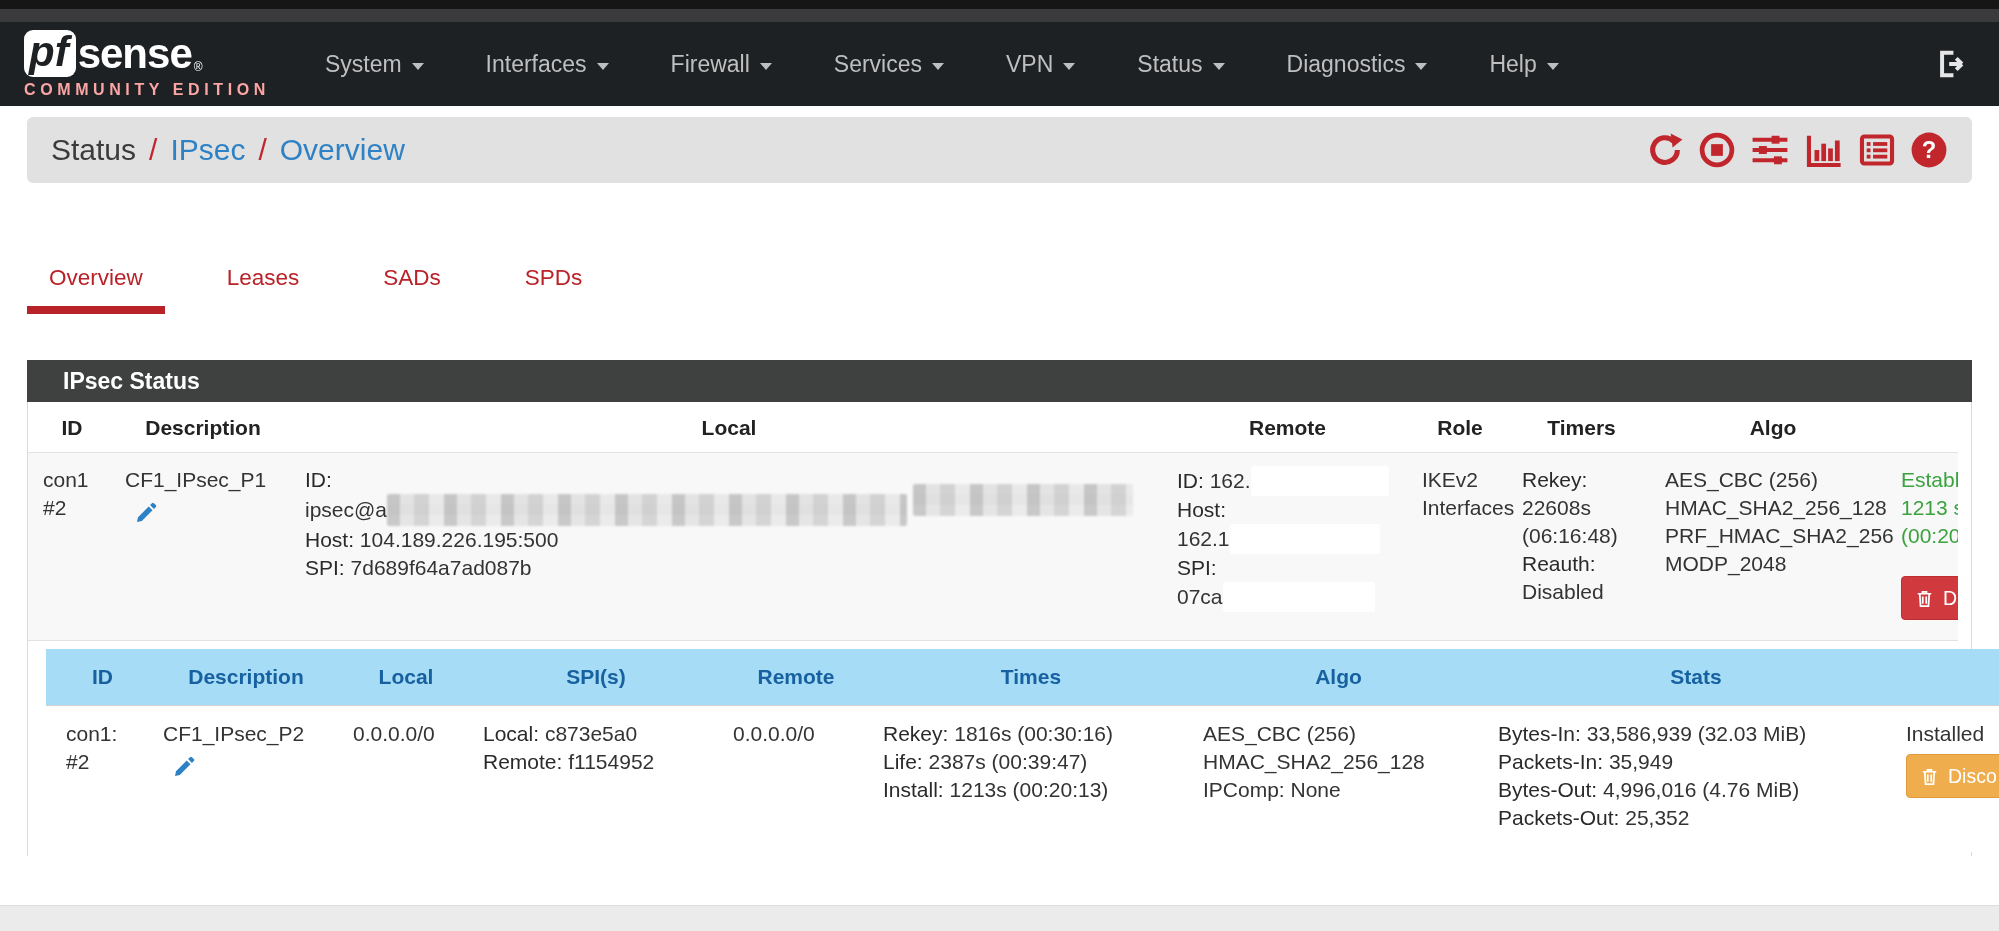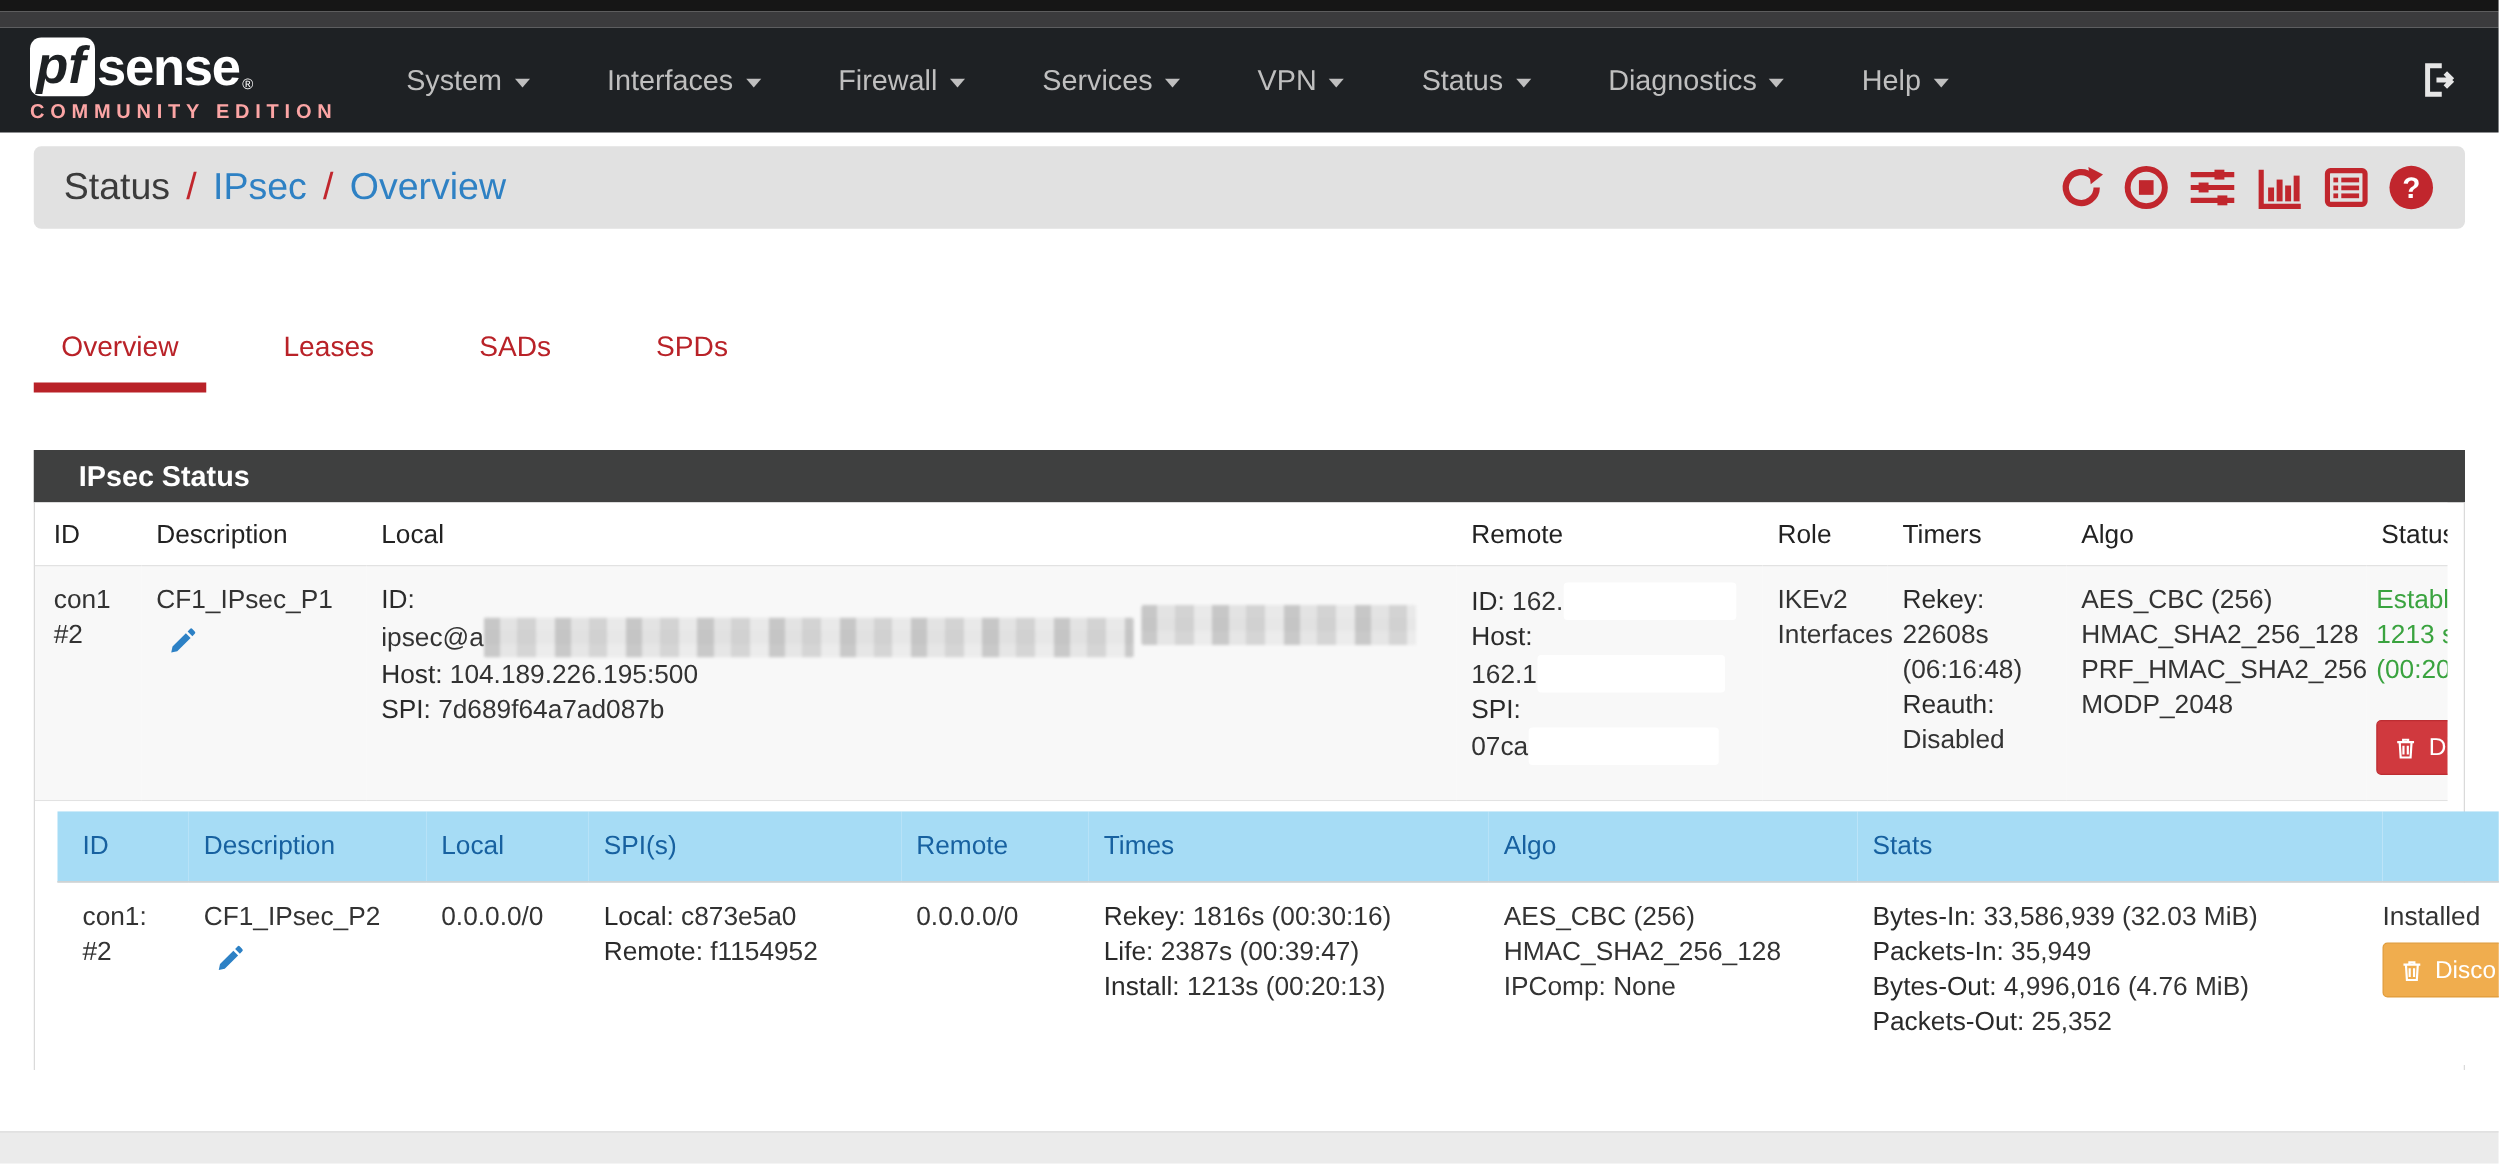--- a/index.html
+++ b/index.html
@@ -54,21 +54,21 @@
   
   .content { margin:46px 0 0 27px; width:1945px; }
   .panel-head {
     background:#3f4040; color:#fff; font-weight:bold; font-size:23px;
     height:42px; line-height:42px; padding-left:36px;
   }
   .panel-body { background:#fff; border-left:1px solid #dadada; border-right:1px solid #dadada; }
   .clip1 { width:1930px; overflow:hidden; }
   .clip2 { width:1972px; overflow:hidden; margin-top:8px; padding-bottom:4px; }
   table { border-collapse:collapse; table-layout:fixed; font-size:21px; color:#333; }
-  th { text-align:left; font-weight:normal; color:#222; }
+  th { text-align:center; font-weight:bold; color:#222; }
   td { vertical-align:top; line-height:28px; }
   .lbl { font-weight:normal; color:#2a2a2a; }
   
   .ike { width:2165px; }
   .ike th { padding:14px 12px 12px 12px; border-bottom:1px solid #e2e2e2; background:#fff; }
   .ike td { padding:13px 12px 20px 12px; background:#f8f8f8; border-bottom:1px solid #e2e2e2; }
   .ike th:first-child, .ike td:first-child { padding-left:15px; }
   
   .child { width:2160px; margin-left:18px; }
   .child th { padding:16px 12px; background:#a6dcf5; color:#1761a0; border-bottom:1px solid #d2d2d2; }

